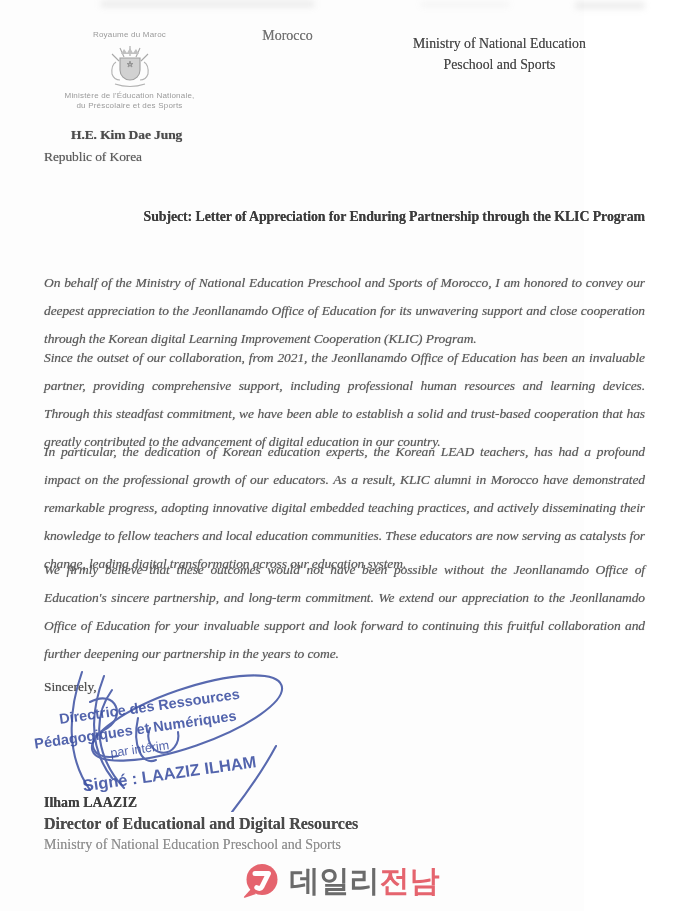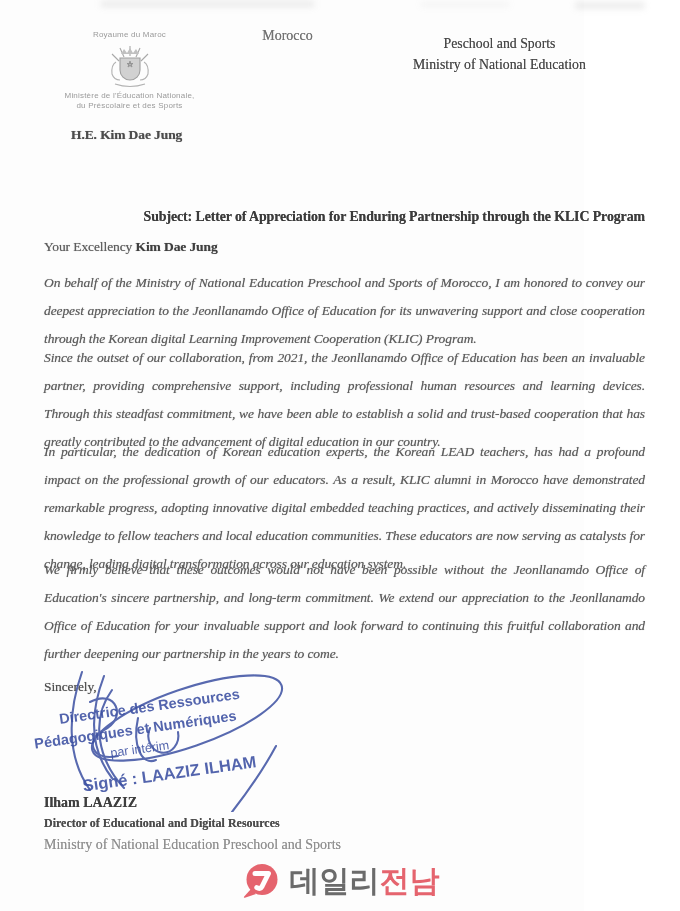--- a/index.html
+++ b/index.html
@@ -55,21 +55,21 @@
   .p4{top:556px;}
   .closing{top:649px;}
   .signoff{top:679px;color:#4f4f4f;}
 
   
   .stamp{position:absolute;left:20px;top:660px;width:335px;height:152px;}
   .stamp text{font-family:"Liberation Sans","DejaVu Sans",sans-serif;}
 
   .sig-block{position:absolute;left:44px;top:792px;line-height:21px;}
   .sig-block .nm{font-weight:700;color:#3e3e3e;font-size:14px;text-shadow:0 0 .5px rgba(50,50,50,.8);}
-  .sig-block .ttl{font-weight:700;color:#4a4a4a;font-size:12px;text-shadow:0 0 .5px rgba(60,60,60,.7);}
+  .sig-block .ttl{font-weight:700;color:#4a4a4a;font-size:16px;text-shadow:0 0 .5px rgba(60,60,60,.7);}
   .sig-block .org{color:#8f8f8f;font-size:14px;text-shadow:0 0 .6px rgba(140,140,140,.7);}
 
   
   .footer-logo{
     position:absolute;left:0;top:857px;width:680px;height:48px;
     display:flex;align-items:center;justify-content:center;gap:9px;
     font-family:"DejaVu Sans","Liberation Sans",sans-serif;
   }
   .footer-logo .txt{font-size:30px;font-weight:700;letter-spacing:0px;line-height:40px;}
 </style>
@@ -101,31 +101,31 @@
         <path d="M12,42 q15,5 30,0" stroke="#a5a5a5"></path>
       </g>
     </svg>
     <div class="tiny">Ministère de l'Éducation Nationale,</div>
     <div class="tiny">du Préscolaire et des Sports</div>
   </div>
 
   <div class="hdr-center">Morocco</div>
 
   <div class="hdr-right">
+    <div>Ministry of National Education</div>
     <div>Peschool and Sports</div>
-    <div>Ministry of National Education</div>
   </div>
 
   <div class="blk recipient">
     <div class="r1">H.E. Kim Dae Jung</div>
+    <div>Republic of Korea</div>
   </div>
 
   <div class="blk subject">Subject: Letter of Appreciation for Enduring Partnership through the KLIC Program</div>
 
-  <div class="blk salutation"><span>Your Excellency </span><span class="name">Kim Dae Jung</span></div>
 
   <div class="blk para p1">On behalf of the Ministry of National Education Preschool and Sports of Morocco, I am honored to convey our deepest appreciation to the Jeonllanamdo Office of Education for its unwavering support and close cooperation through the Korean digital Learning Improvement Cooperation (KLIC) Program.</div>
   <div class="blk para p2">Since the outset of our collaboration, from 2021, the Jeonllanamdo Office of Education has been an invaluable partner, providing comprehensive support, including professional human resources and learning devices. Through this steadfast commitment, we have been able to establish a solid and trust-based cooperation that has greatly contributed to the advancement of digital education in our country.</div>
   <div class="blk para p3">In particular, the dedication of Korean education experts, the Korean LEAD teachers, has had a profound impact on the professional growth of our educators. As a result, KLIC alumni in Morocco have demonstrated remarkable progress, adopting innovative digital embedded teaching practices, and actively disseminating their knowledge to fellow teachers and local education communities. These educators are now serving as catalysts for change, leading digital transformation across our education system.</div>
   <div class="blk para p4">We firmly believe that these outcomes would not have been possible without the Jeonllanamdo Office of Education's sincere partnership, and long-term commitment. We extend our appreciation to the Jeonllanamdo Office of Education for your invaluable support and look forward to continuing this fruitful collaboration and further deepening our partnership in the years to come.</div>
 
   <div class="blk signoff">Sincerely,</div>
 
   <svg class="stamp" viewBox="0 0 335 152">
     <g stroke="#3c50a2" fill="none" stroke-width="2.1" stroke-linecap="round" opacity="0.85">

